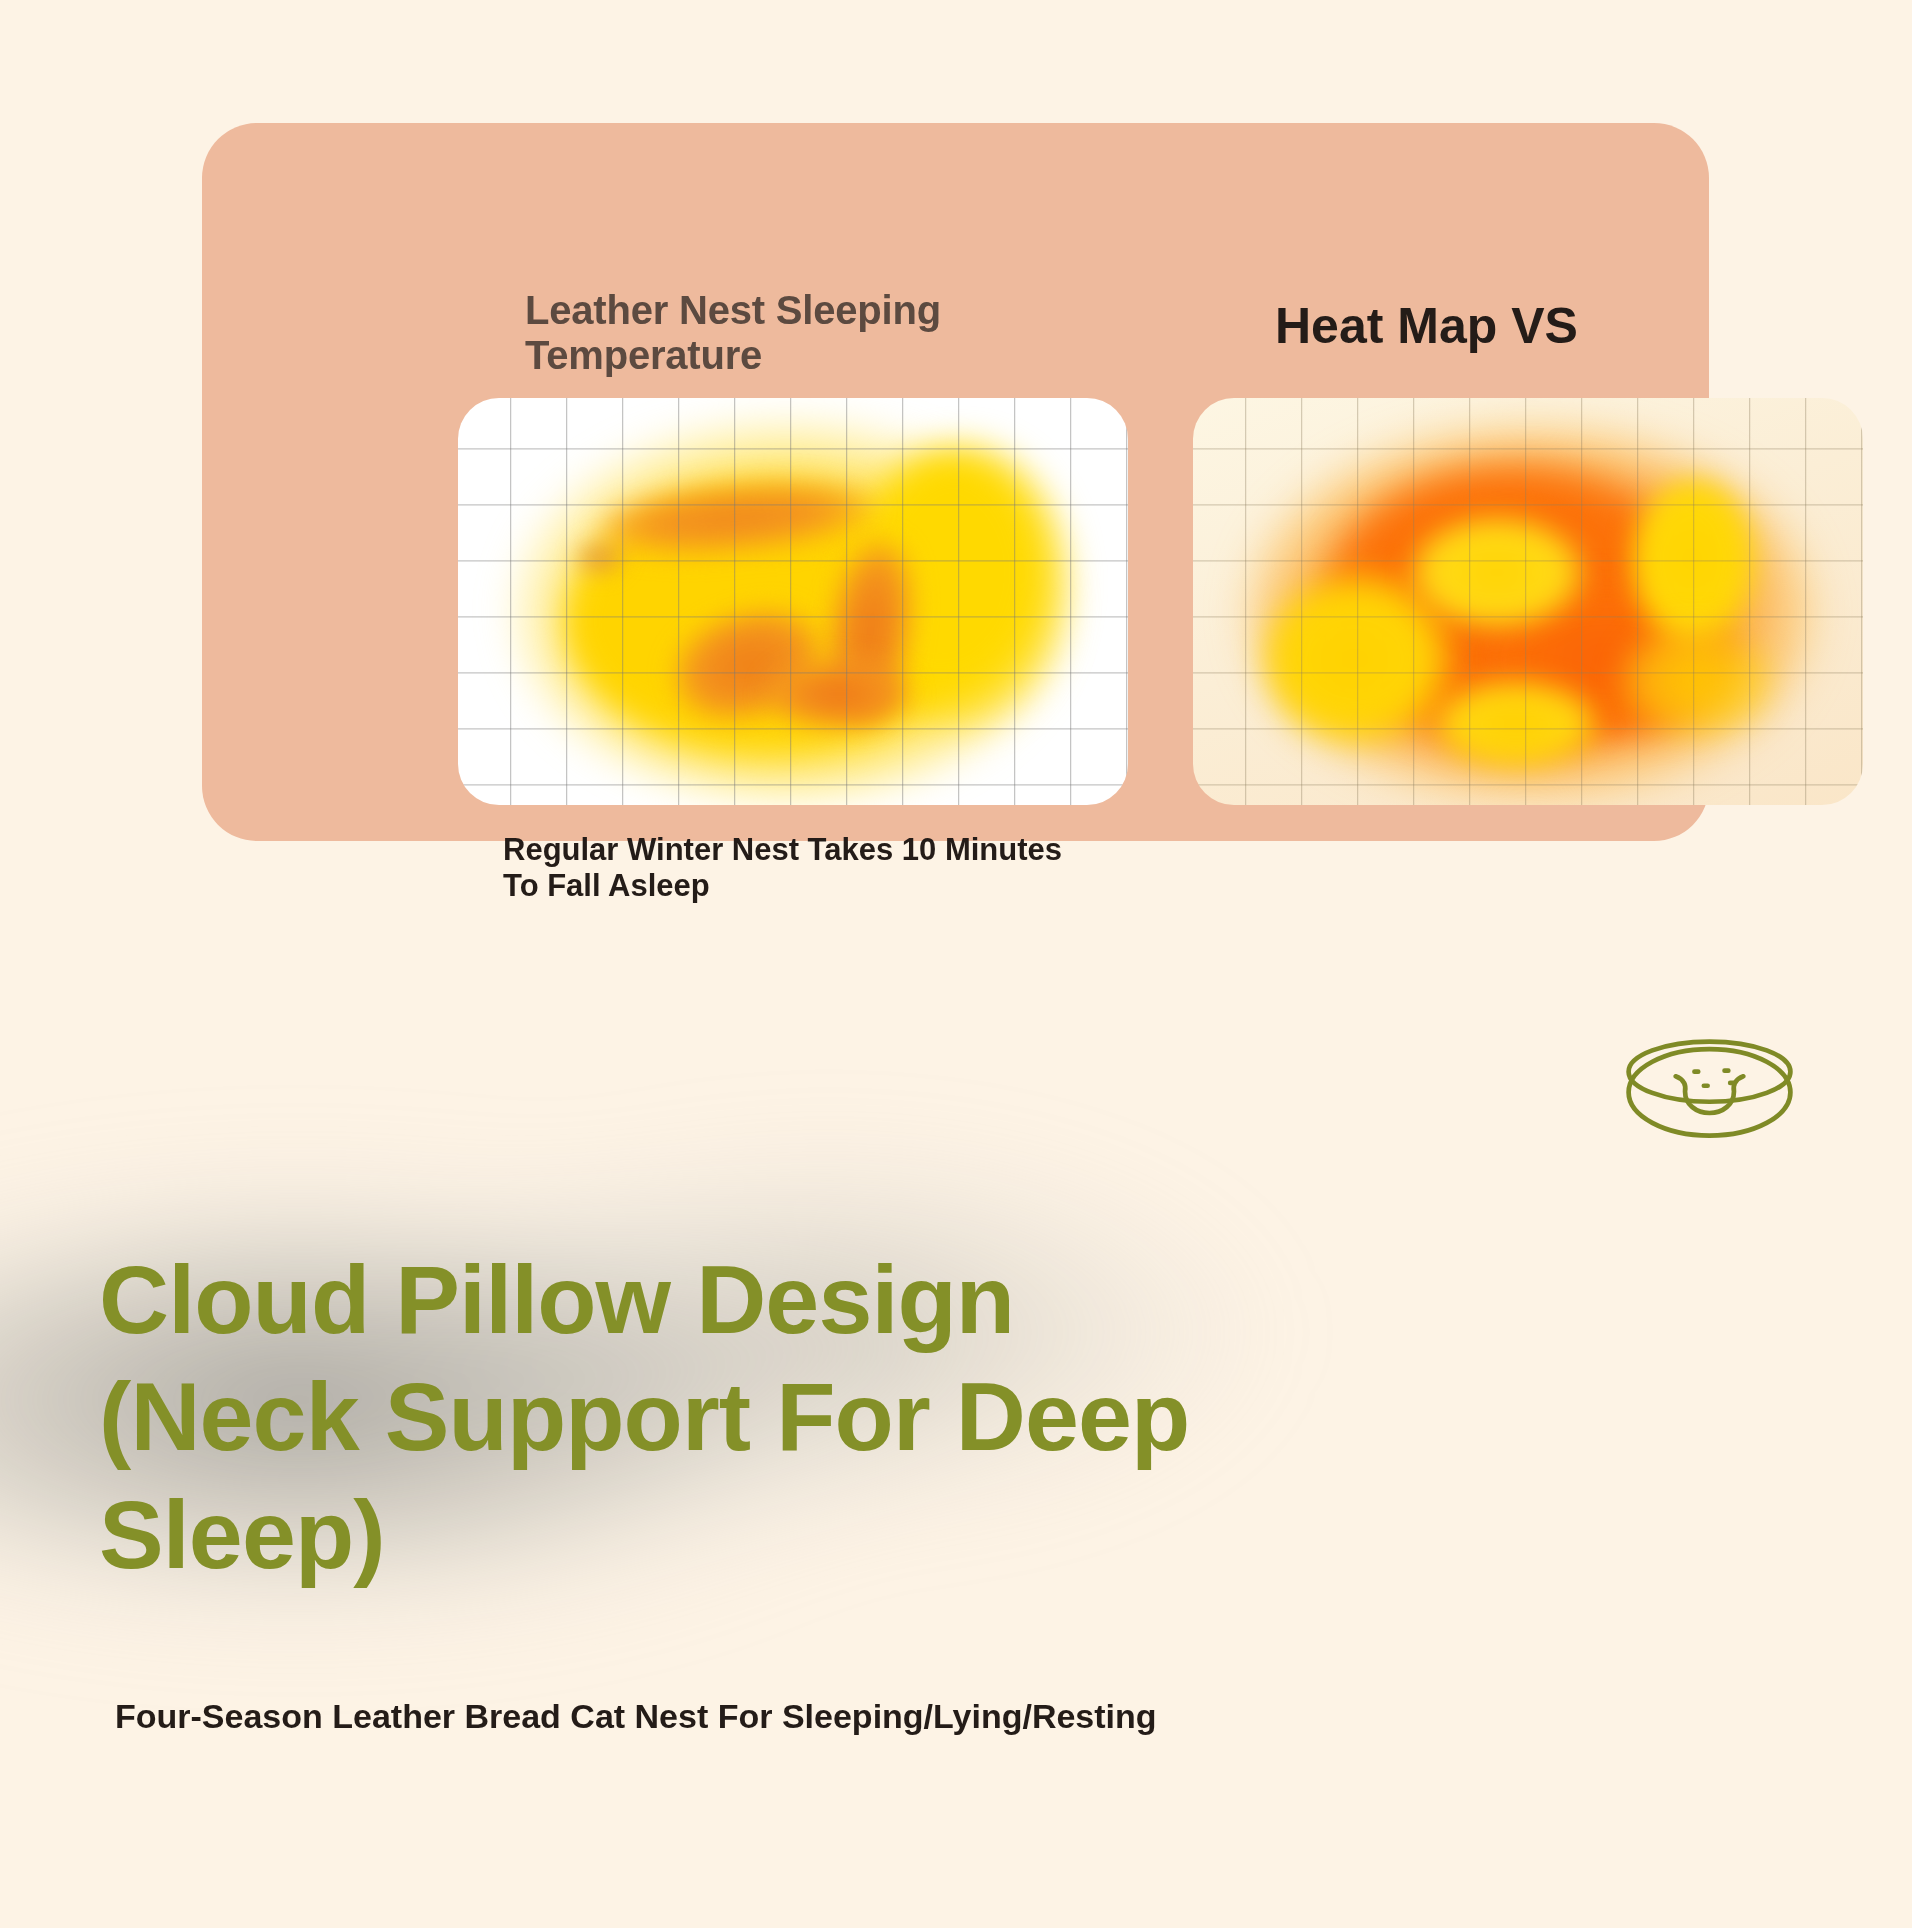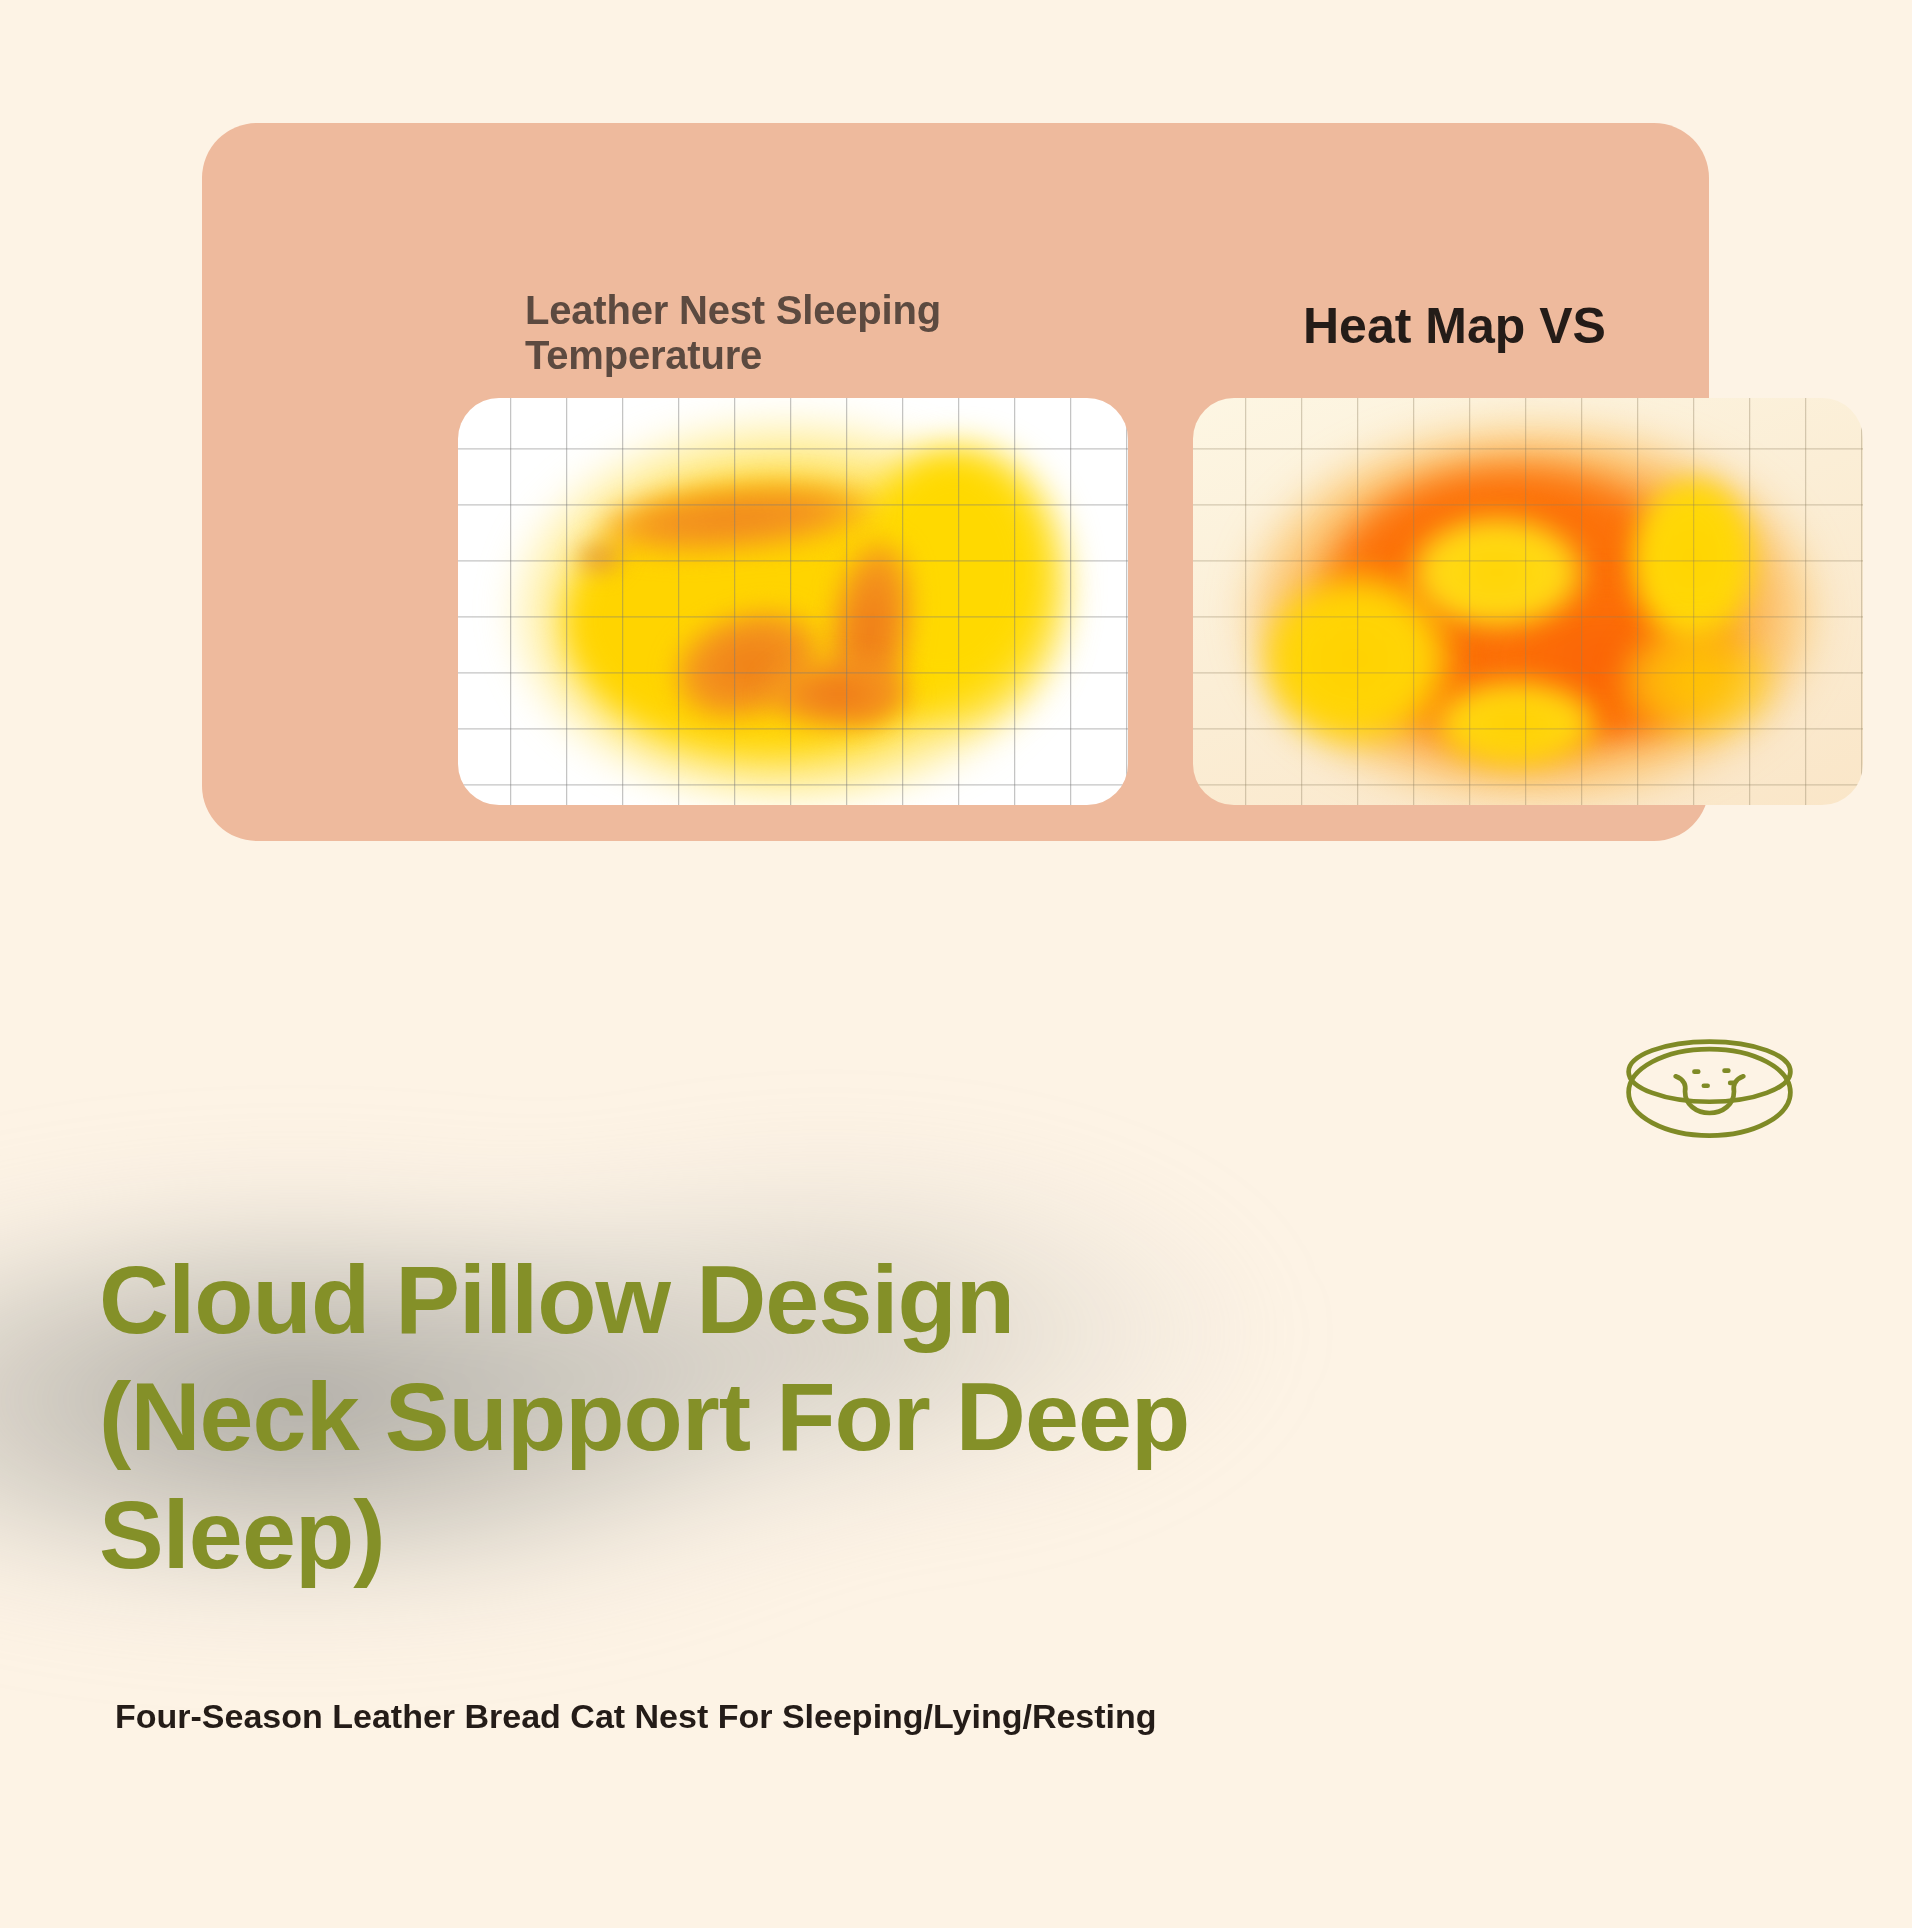--- a/index.html
+++ b/index.html
@@ -44,21 +44,20 @@
     width: 508px;
     font-size: 40px;
   }
   #right-panel-title {
     left: 1073px;
     top: 175px;
     width: 443px;
     font-size: 50px;
     color: #241c18;
     letter-spacing: 0px;
-    margin-left: 28px;
   }
 
   
   .heat-frame {
     position: absolute;
     top: 275px;
     width: 670px;
     height: 407px;
     border-radius: 41px;
     overflow: hidden;
@@ -288,20 +287,21 @@
         <div class="blob r2"></div>
         <div class="blob y1"></div>
         <div class="blob y3"></div>
         <div class="blob y2"></div>
         <div class="blob y5"></div>
         <div class="blob y4"></div>
       </div>
       <div class="heat-grid"></div>
     </div>
 
+    <div class="panel-caption" id="left-caption">Regular Winter Nest Takes 10 Minutes To Fall Asleep</div>
 
 
   </div>
 
   <div id="blur-band"></div>
 
   <svg id="nest-icon" viewBox="0 0 188 118" fill="none" stroke="#7f8a26" stroke-width="5" stroke-linecap="round" stroke-linejoin="round">
     <ellipse cx="94" cy="62" rx="86" ry="46"></ellipse>
     <ellipse cx="94" cy="40" rx="86" ry="32"></ellipse>
     <path d="M58 45c0 0 6 2 9 7 2 4 1 9 1 9 0 14 12 23 26 23 14 0 26-9 26-23 0 0-1-5 1-9 3-5 9-7 9-7"></path>

